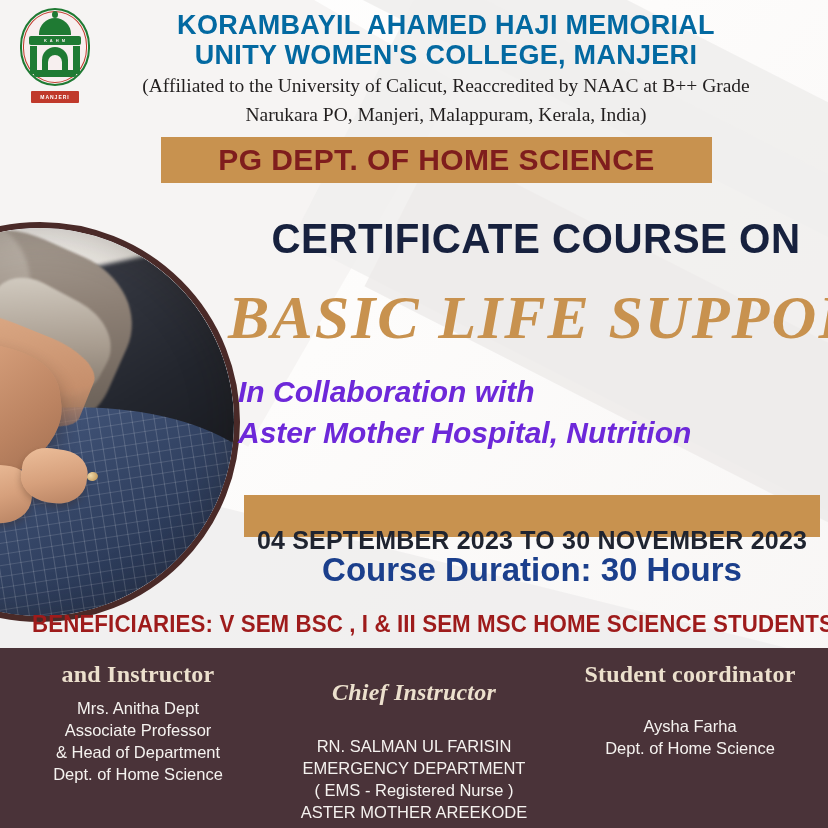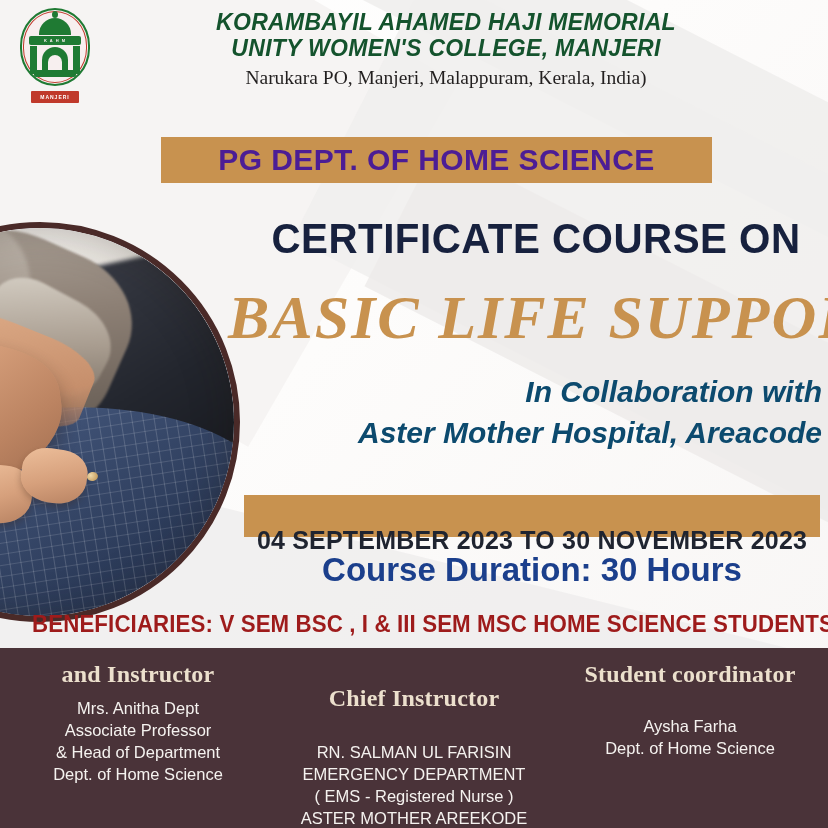--- a/index.html
+++ b/index.html
@@ -156,26 +156,25 @@
   
   .head-block {
     position: absolute;
     left: 96px; top: 10px;
     width: 700px;
     text-align: center;
   }
   .college-line {
     font-family: "Liberation Sans", sans-serif;
     font-weight: bold;
-    font-size: 23px;
+    font-size: 27px;
     letter-spacing: .3px;
-    color: #14532d;
+    color: #0369a1;
     line-height: 1.12;
     white-space: nowrap;
-    font-style: italic;
   }
   .affil-line {
     font-family: "Liberation Serif", serif;
     font-size: 19.5px;
     color: #221f1f;
     line-height: 1.26;
     margin-top: 4px;
     white-space: nowrap;
   }
 
@@ -186,21 +185,21 @@
     width: 551px; height: 46px;
     background: #c8924f;
     display: flex;
     align-items: center;
     justify-content: center;
   }
   .dept-banner span {
     font-weight: bold;
     font-size: 30px;
     letter-spacing: .4px;
-    color: #4c1d95;
+    color: #7f1d1d;
     white-space: nowrap;
   }
 
   
   .photo-circle {
     position: absolute;
     left: -160px; top: 222px;
     width: 400px; height: 400px;
     border-radius: 50%;
     border: 6px solid #4a2a28;
@@ -327,26 +326,26 @@
     font-weight: bold;
     font-size: 62px;
     letter-spacing: 2px;
     color: #c8924f;
     white-space: nowrap;
   }
   .collab {
     position: absolute;
     left: 238px; top: 372px;
     width: 584px;
-    text-align: right;
+    text-align: left;
     font-weight: bold;
     font-style: italic;
     font-size: 30px;
     line-height: 1.35;
-    color: #0c4a6e;
+    color: #6d28d9;
   }
 
   
   .date-banner {
     position: absolute;
     left: 244px; top: 495px;
     width: 576px; height: 42px;
     background: #c8924f;
     display: flex;
     align-items: center;
@@ -410,21 +409,21 @@
     line-height: 1.18;
     letter-spacing: .2px;
   }
   .foot-body {
     margin-top: 10px;
     font-size: 16.5px;
     color: #f5f2ef;
     line-height: 1.32;
   }
   .foot-body div { white-space: nowrap; }
-  .col2 .foot-head { margin-top: 24px; }
+  .col2 .foot-head { margin-top: 18px; font-style: italic; }
   .col3 .foot-head { }
   .col2 .foot-body { margin-top: 30px; }
   .col3 .foot-body { margin-top: 28px; }
 </style>
 </head>
 <body>
 
 <div id="poster">
 
   <div class="bg-base"></div>
@@ -446,20 +445,21 @@
     <div class="logo-arch"></div>
     <div class="logo-base"></div>
     <div class="logo-plaque">
       <span>MANJERI</span>
     </div>
   </div>
 
   <div class="head-block">
     <div class="college-line">KORAMBAYIL AHAMED HAJI MEMORIAL</div>
     <div class="college-line">UNITY WOMEN'S COLLEGE, MANJERI</div>
+    <div class="affil-line">(Affiliated to the University of Calicut, Reaccredited by NAAC at B++ Grade</div>
     <div class="affil-line">Narukara PO, Manjeri, Malappuram, Kerala, India)</div>
   </div>
 
   <div class="dept-banner">
     <span>PG DEPT. OF HOME SCIENCE</span>
   </div>
 
   <div class="photo-circle">
     <div class="photo-inner">
       <div class="ph-bg"></div>
@@ -477,21 +477,21 @@
       <div class="ph-button"></div>
       <div class="ph-vignette"></div>
     </div>
   </div>
 
   <div class="cert-title">CERTIFICATE COURSE ON</div>
   <div class="bls-title">BASIC  LIFE  SUPPORT</div>
 
   <div class="collab">
     <div>In Collaboration  with</div>
-    <div>Aster Mother Hospital, Areacode</div>
+    <div>Aster Mother Hospital, Nutrition</div>
   </div>
 
   <div class="date-banner">
     <span>04 SEPTEMBER 2023 TO 30 NOVEMBER 2023</span>
   </div>
 
   <div class="duration">Course Duration: 30 Hours</div>
 
   <div class="beneficiaries">BENEFICIARIES:  V SEM BSC , I &amp; III SEM MSC  HOME SCIENCE STUDENTS</div>
 

